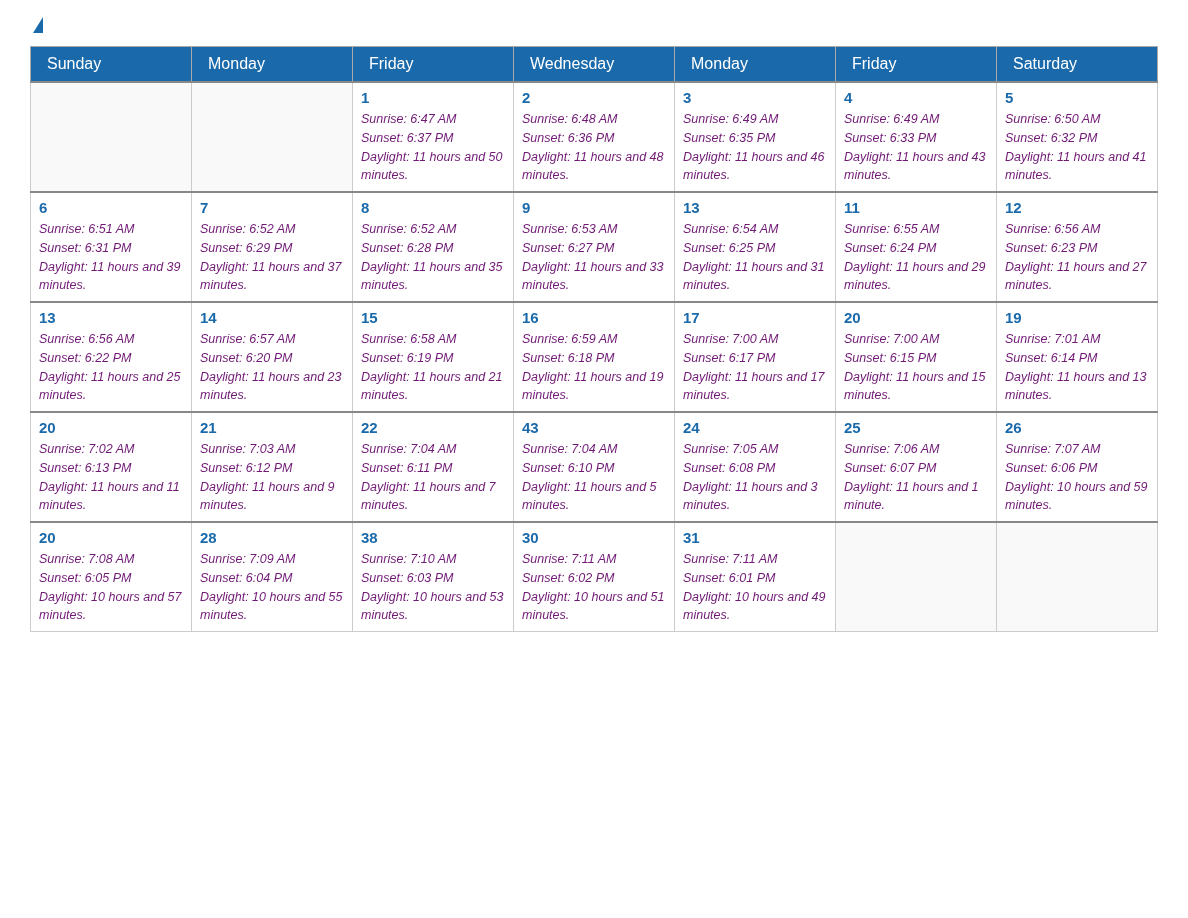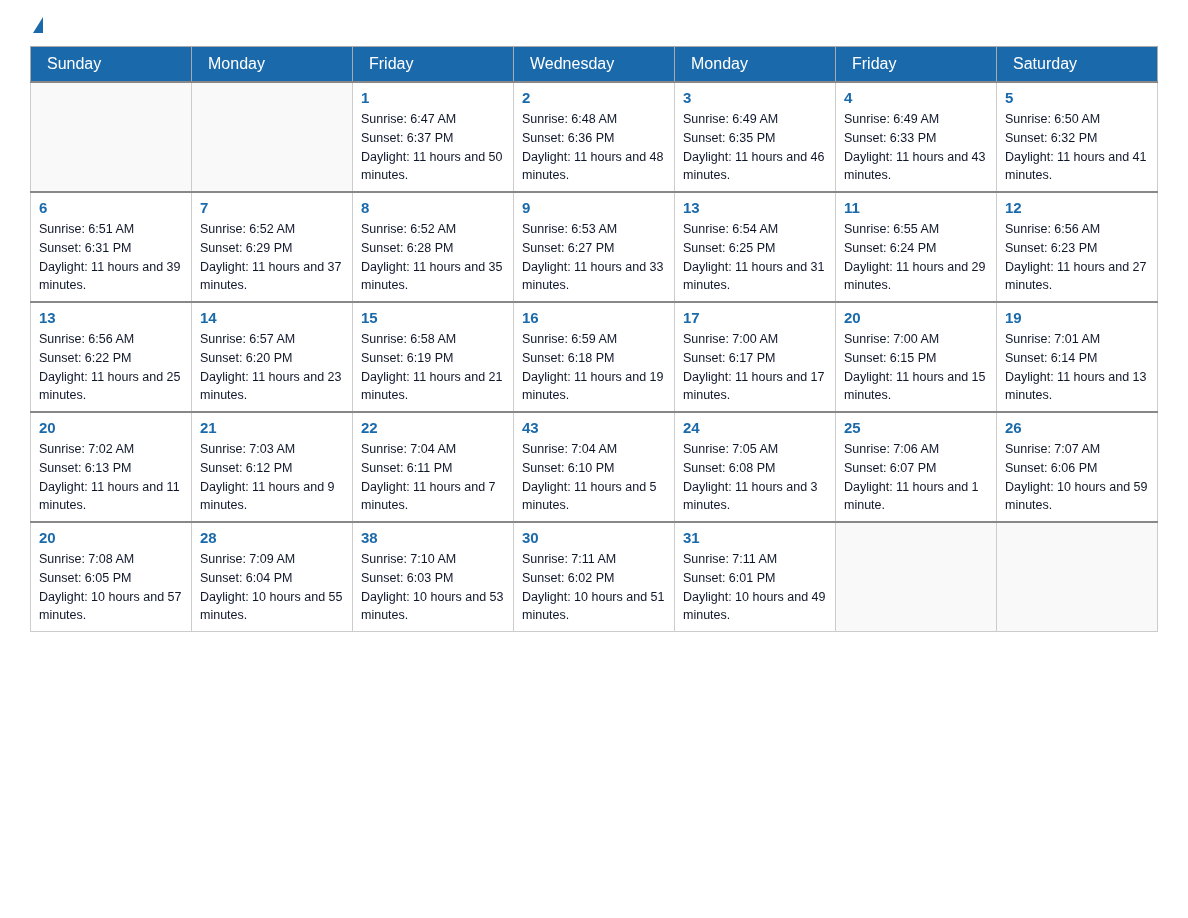--- a/index.html
+++ b/index.html
@@ -87,22 +87,23 @@
       color: #333;
     }
     .day-number {
       font-size: 15px;
       font-weight: bold;
       color: #1a6aab;
       margin-bottom: 4px;
     }
     .day-detail {
       font-size: 12.5px;
-      color: #0f172a;
+      color: #701a75;
       line-height: 1.5;
+      font-style: italic;
     }
     .empty-cell {
       background: #f9f9f9;
     }
     tr.week-row td {
       border-top: 2px solid #888;
     }
   </style>
 </head>
 <body>

